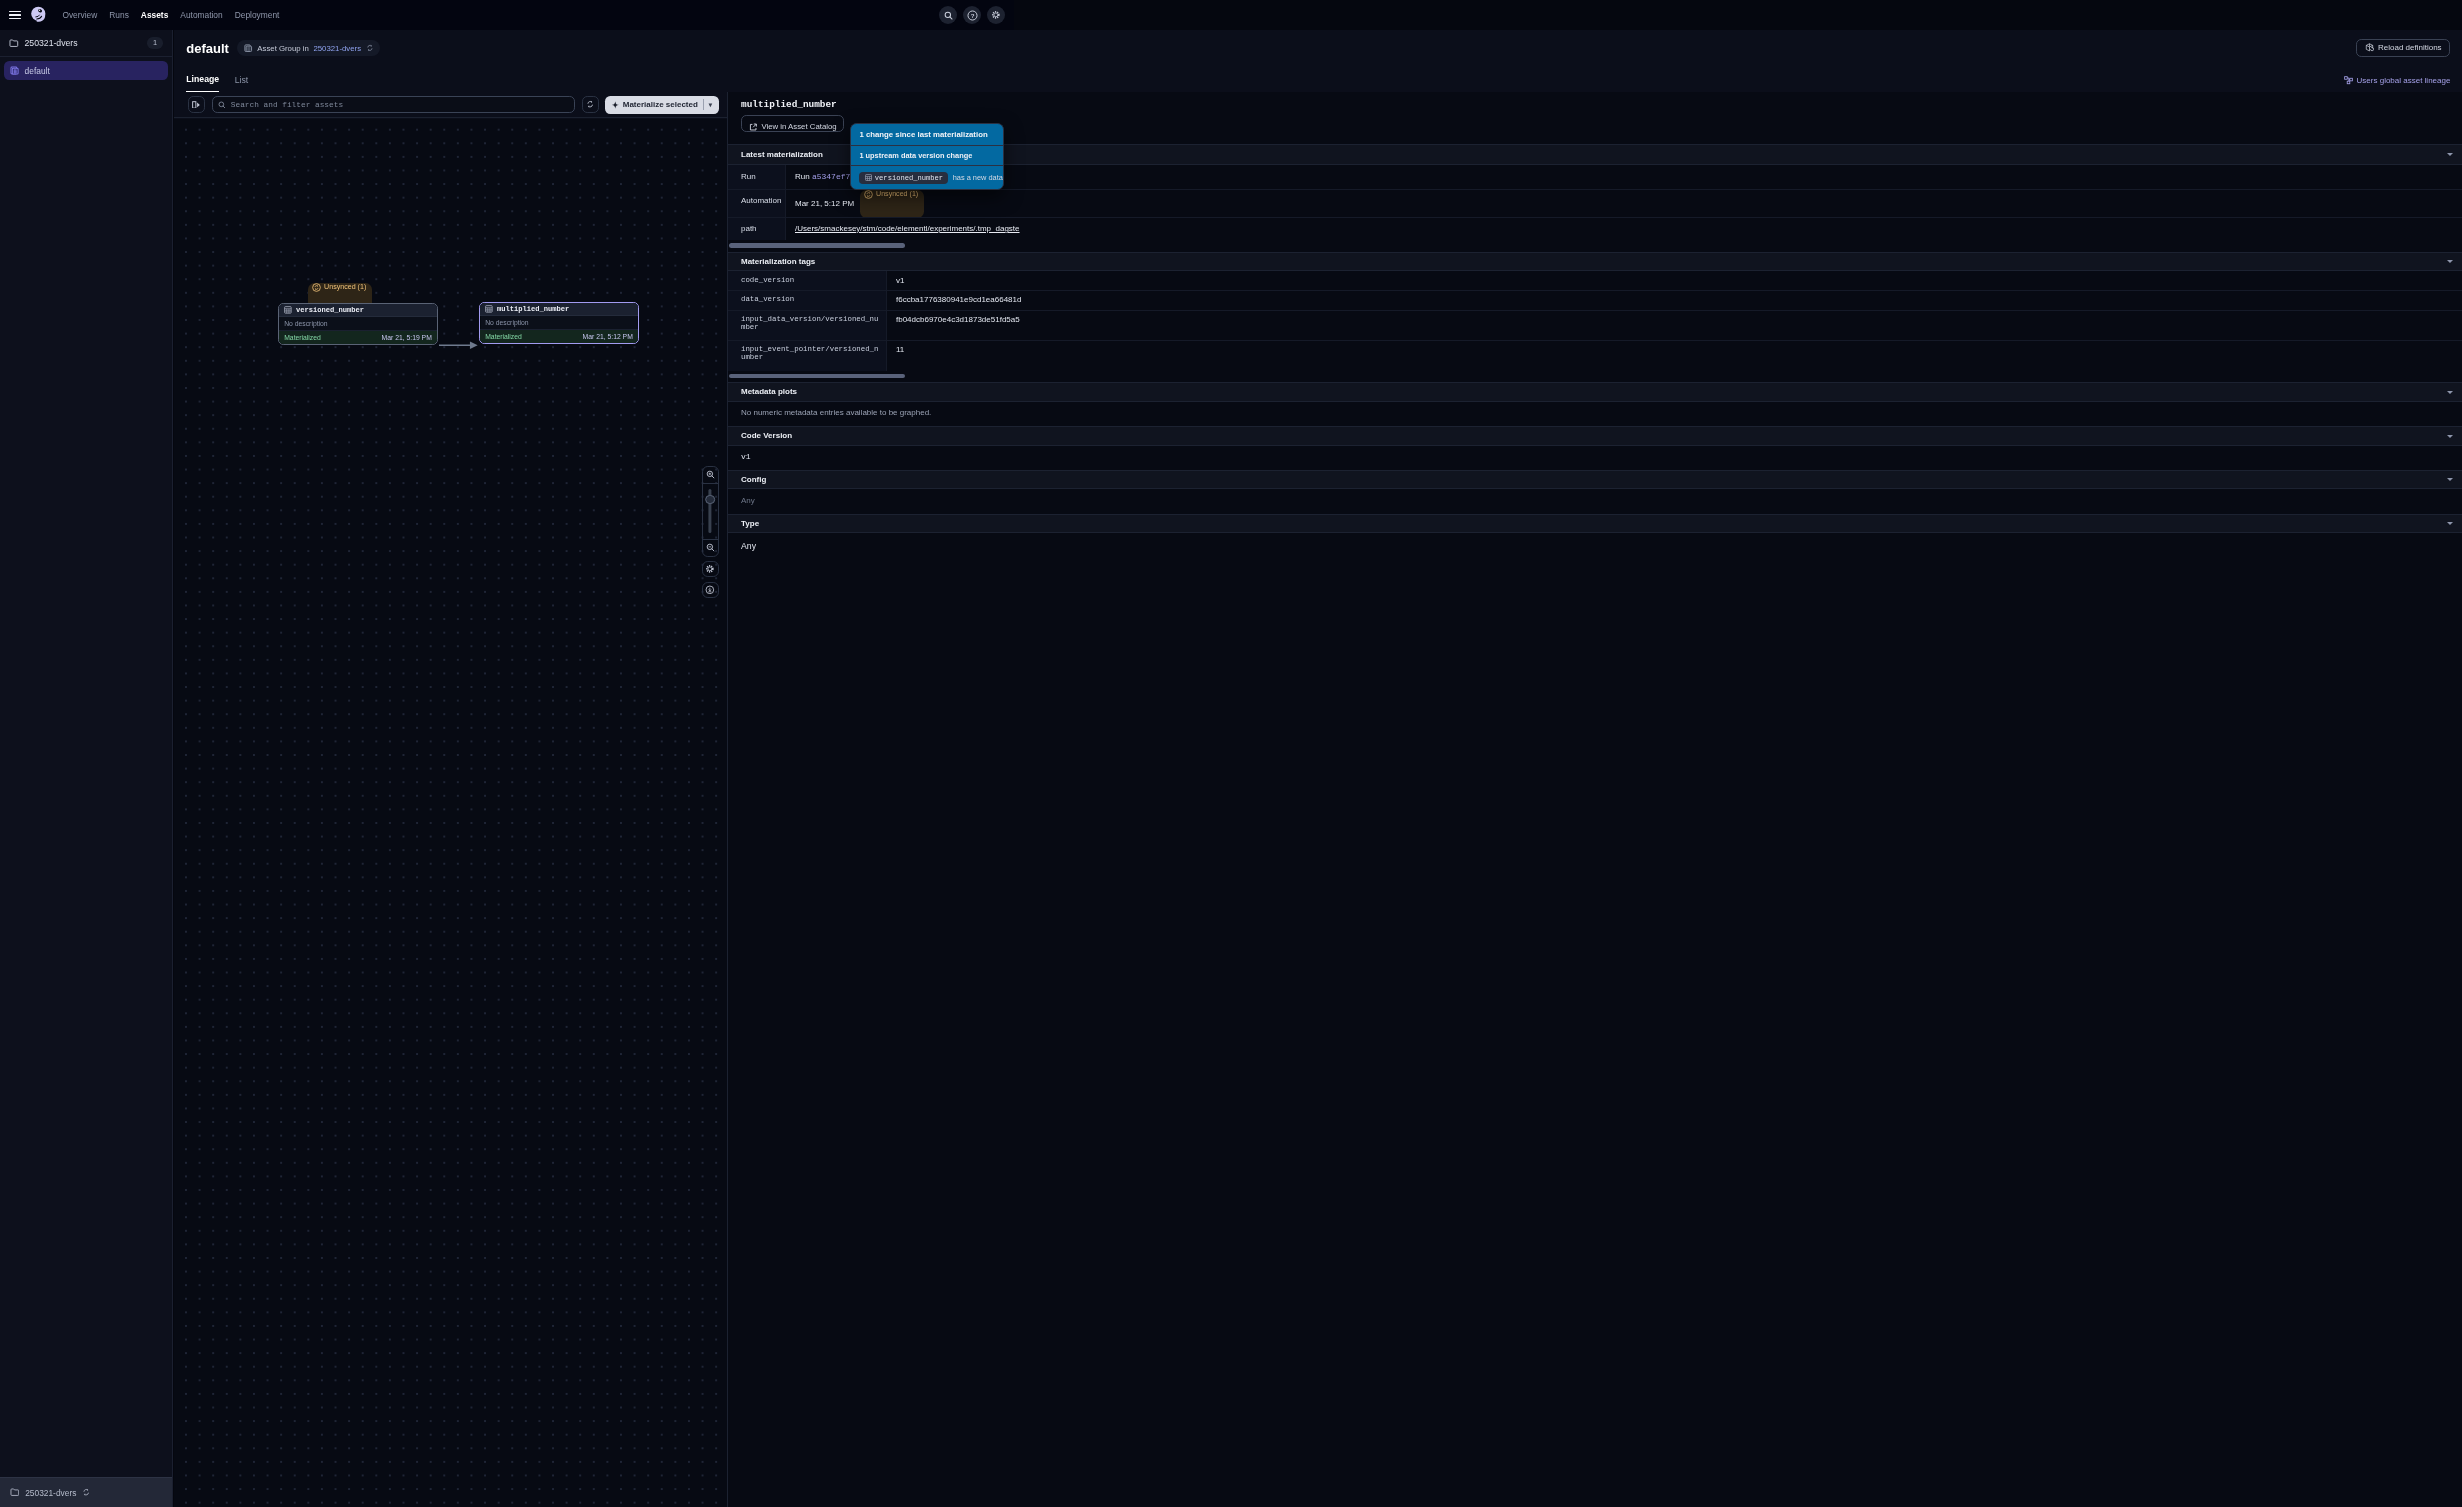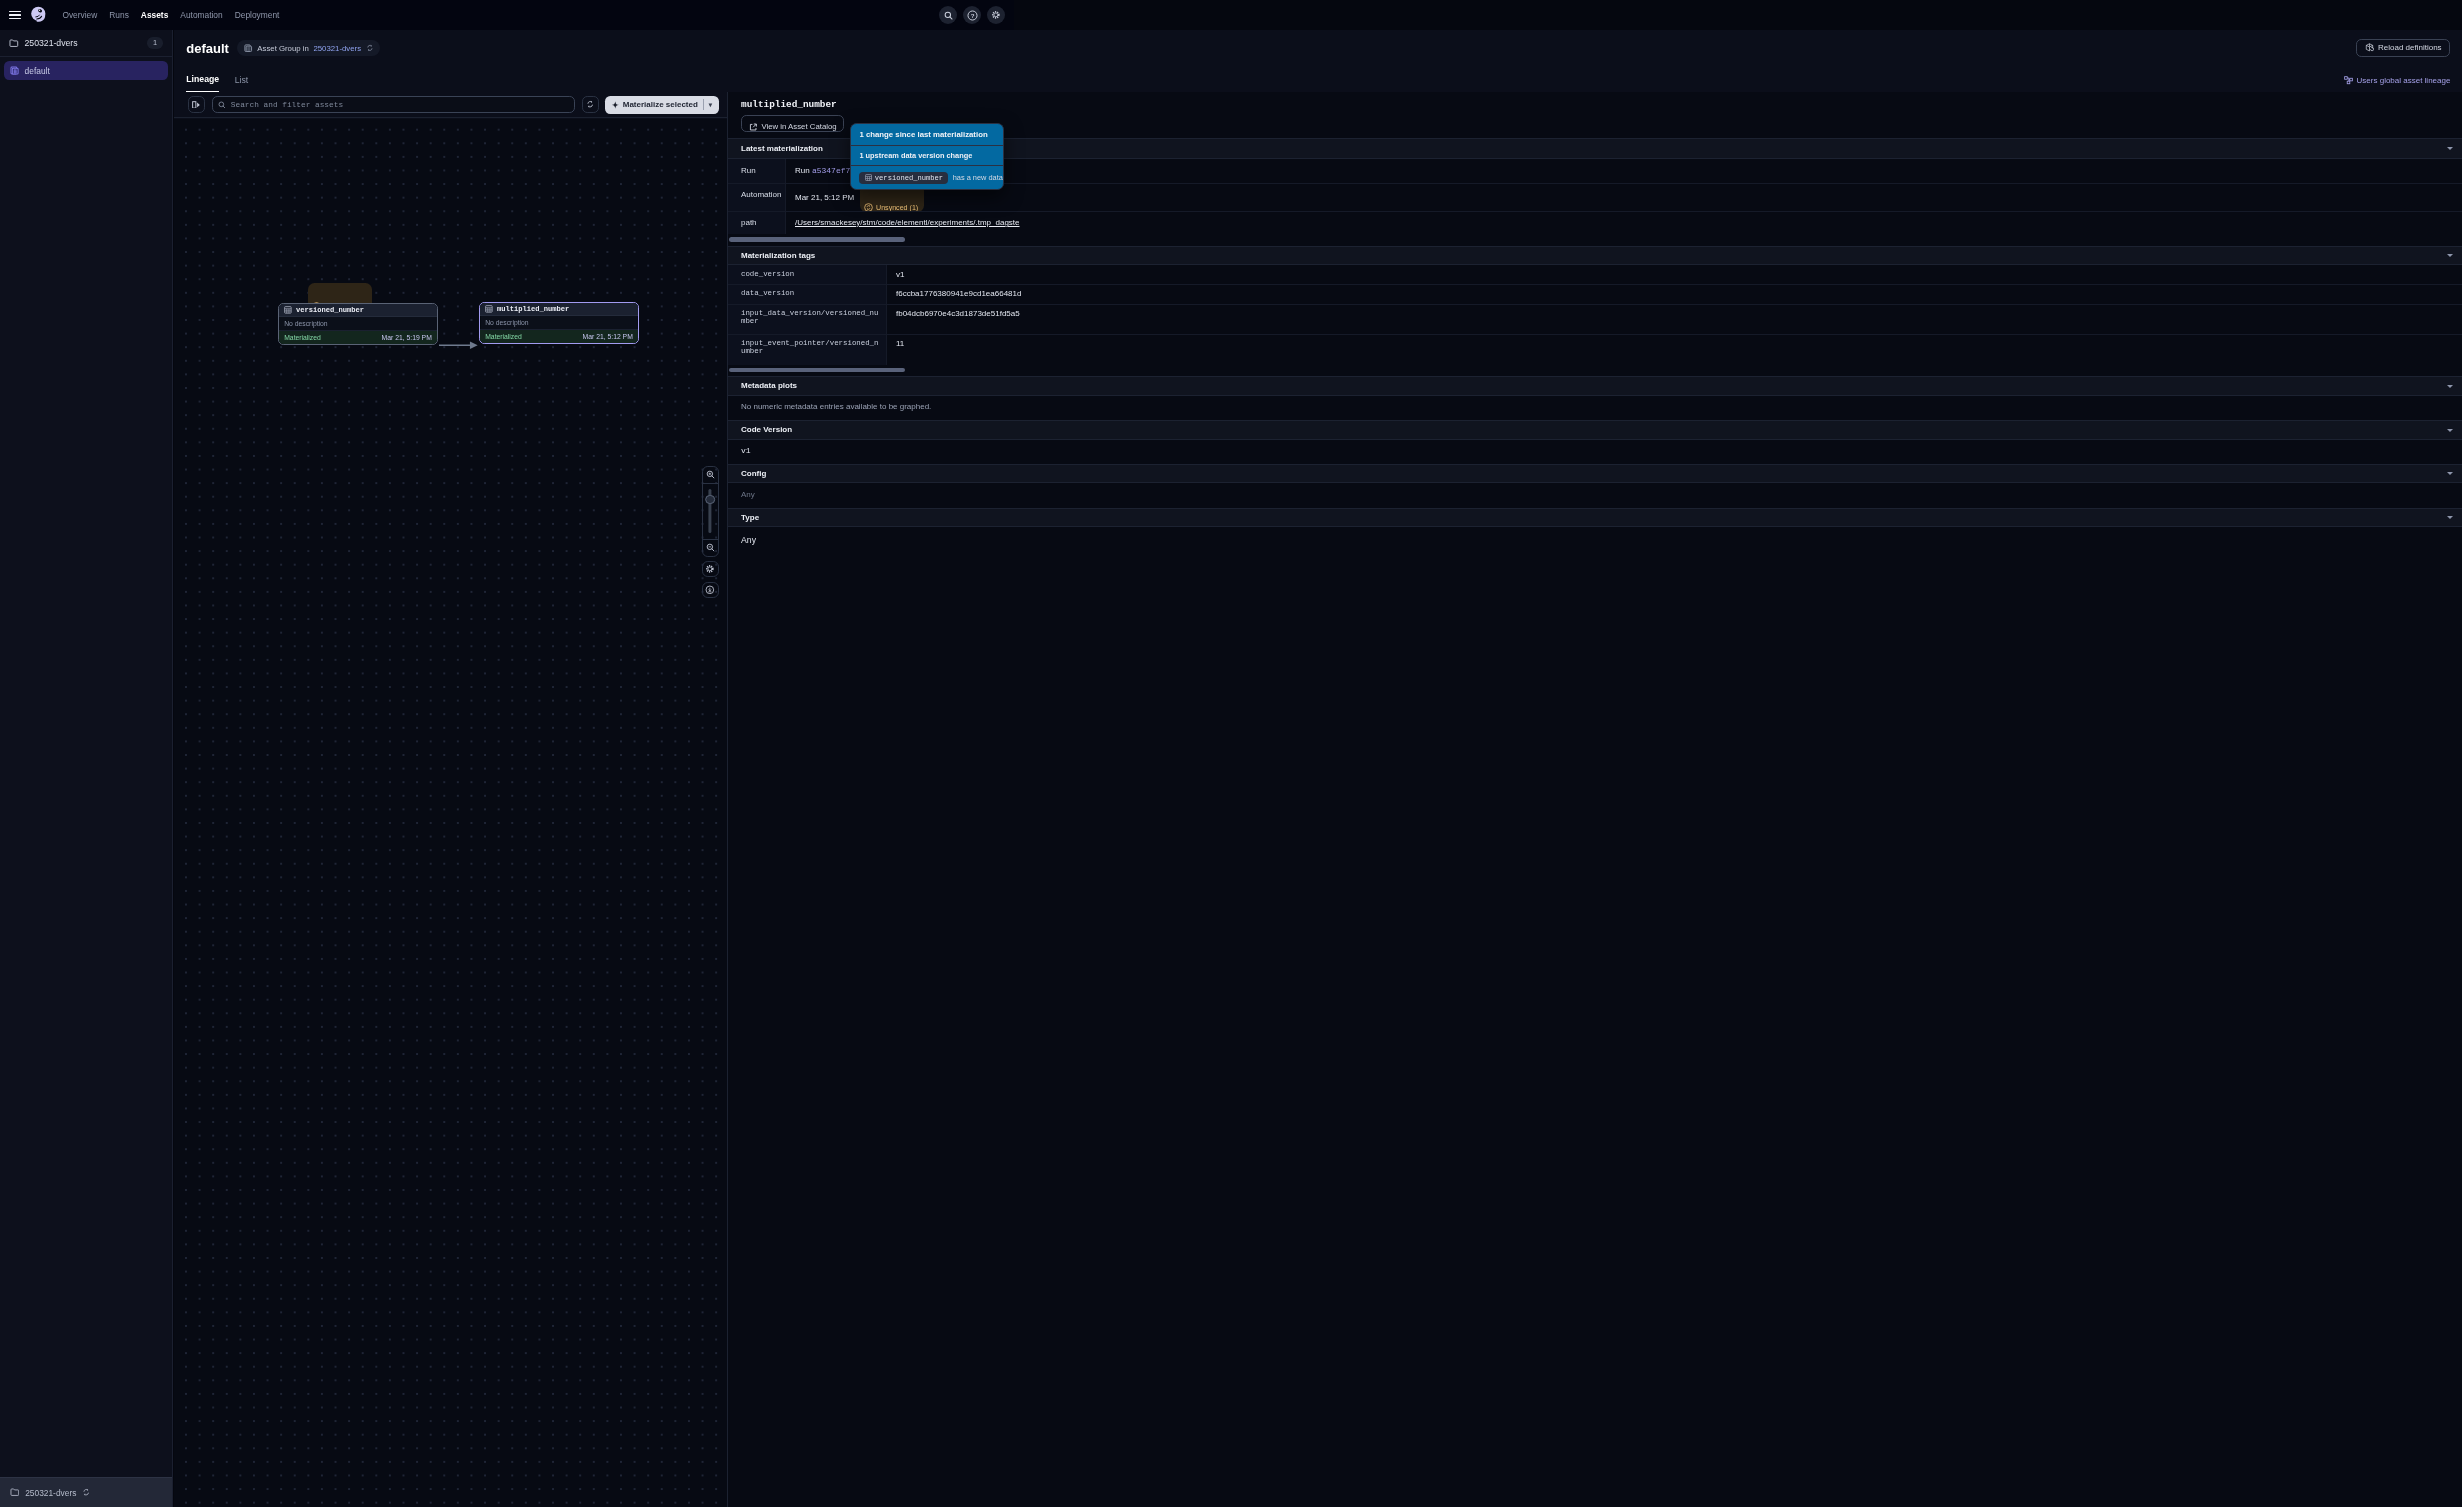--- a/index.html
+++ b/index.html
@@ -68,21 +68,21 @@
 
   .node{position:absolute;width:160px;border:1px solid #5A6375;border-radius:5.2px;background:#0B0F19;overflow:hidden;cursor:pointer}
   .node.selected{border:1.9px solid #A29BF0;box-shadow:0 0 0 0.6px #05070F inset}
   .node-h{height:13.6px;background:#1B2130;display:flex;align-items:center;gap:3.9px;padding:0 5.2px;border-bottom:0.6px solid #242B3B}
   .node-h .nname{font-size:7.1px;font-weight:700;color:#ECEEF6}
   .node-b{height:13.6px;display:flex;align-items:center;padding:0 5.2px;font-size:6.8px;color:#8A93A8;border-bottom:0.6px solid #1A2030}
   .node-f{height:13.6px;background:#13261E;display:flex;align-items:center;justify-content:space-between;padding:0 5.2px;font-size:6.8px}
   .node-f .status{color:#84D8A6}
   .node-f .time{color:#C7C6EF}
 
-  .unsynced{display:inline-flex;align-items:flex-end;gap:3.2px;height:28px;border-radius:6.5px;
+  .unsynced{display:inline-flex;align-items:flex-start;gap:3.2px;height:28px;border-radius:6.5px;
     background:#2E2517;color:#EFC279;font-size:7.1px;padding:0 5.8px 0 3.9px;white-space:nowrap}
 
   .edge{position:absolute;pointer-events:none}
 
   
   .zctrl{position:absolute;right:8.4px}
   .zgroup{width:17px;border:0.6px solid #2A3243;border-radius:5.8px;overflow:hidden}
   .zbtn{height:16px;display:flex;align-items:center;justify-content:center;cursor:pointer;color:#C5CAD8}
   .ztrack{height:57px;border-top:0.6px solid #2A3243;border-bottom:0.6px solid #2A3243;position:relative}
   .ztrack .bar{position:absolute;left:50%;top:5.2px;bottom:5.2px;width:3.2px;transform:translateX(-50%);
@@ -368,21 +368,21 @@
 <div class="panel">
   <div class="ptitle mono">multiplied_number</div>
   <button class="viewbtn">
     <svg width="8.4" height="8.4" viewBox="0 0 13 13">
         <path d="M5.3 2.2 H2.2 V10.8 H10.8 V7.7" fill="none" stroke="#D3D7E2" stroke-width="1.4"></path>
         <path d="M7.4 1.6 H11.4 V5.6 M11.2 1.8 6.4 6.6" fill="none" stroke="#D3D7E2" stroke-width="1.4"></path>
       </svg>
     <span>View in Asset Catalog</span>
   </button>
 
-  <div class="sechead tall" style="margin-top:2px">
+  <div class="sechead tall" style="margin-top:8px">
     <span>Latest materialization</span>
     <span class="chev"></span>
   </div>
   <div class="lm">
     <div class="kvrow" style="height:24.6px">
       <div class="k">Run</div>
       <div class="v"><span>Run </span><span class="runlink mono">a5347ef7</span></div>
     </div>
     <div class="kvrow" style="height:28.5px">
       <div class="k">Automation</div>

